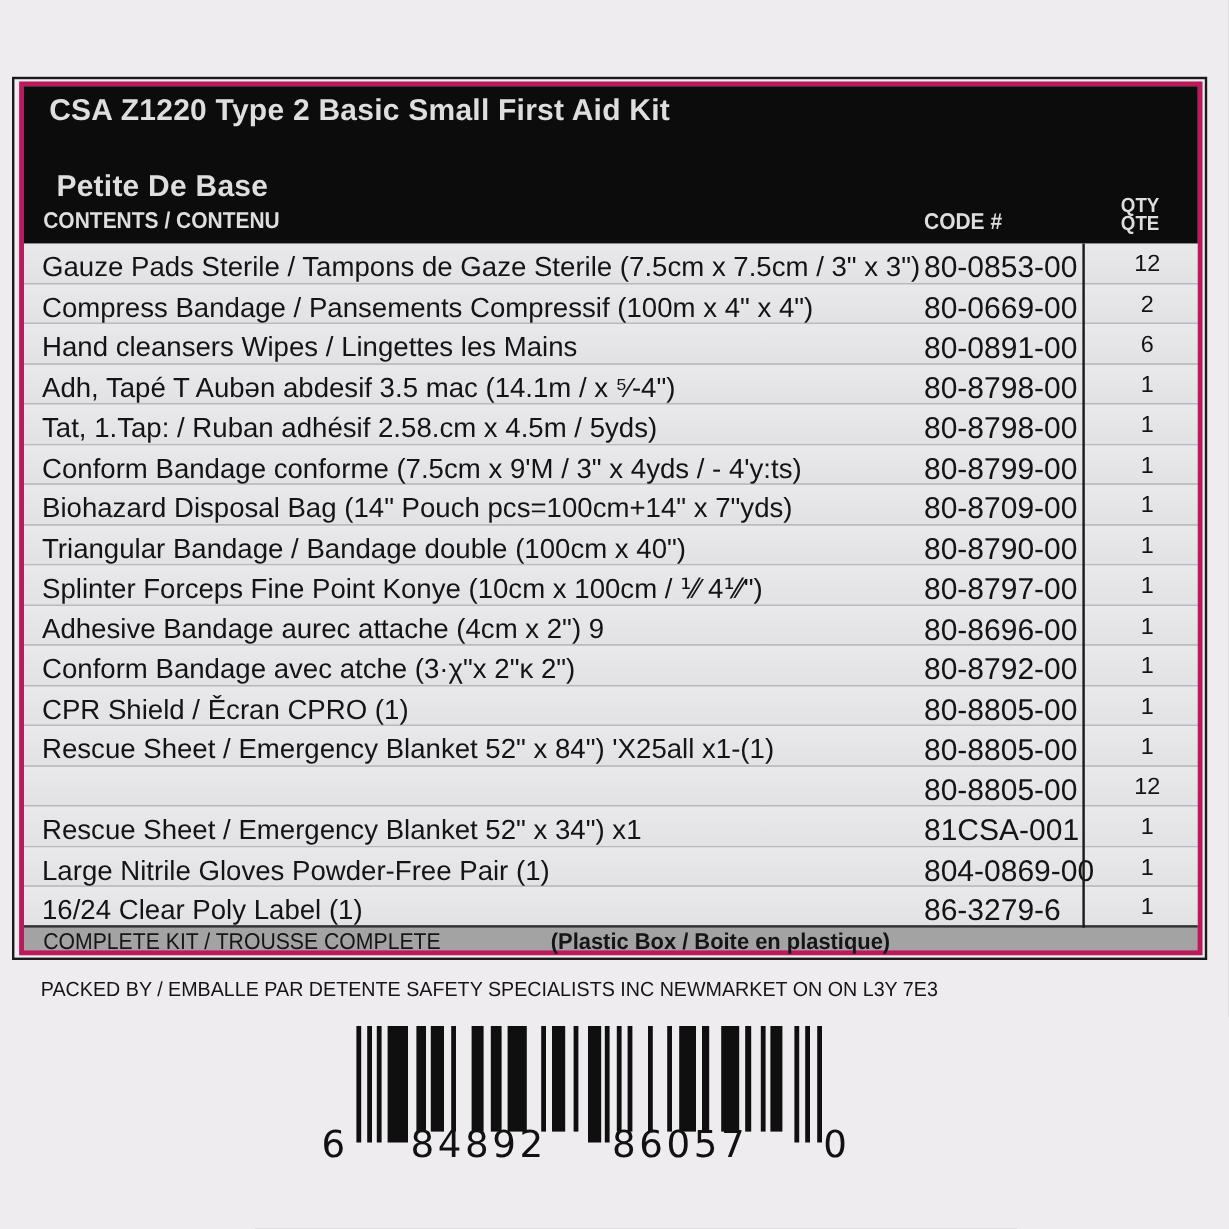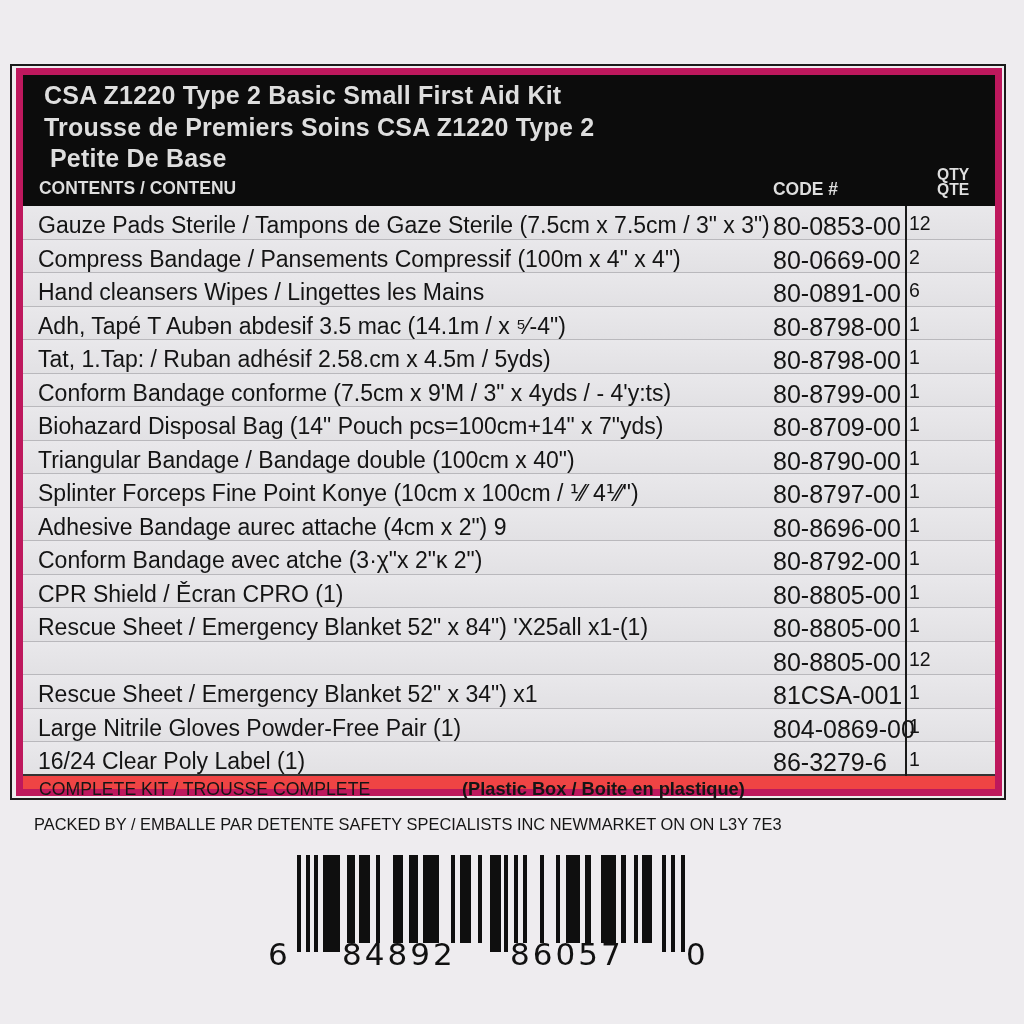--- a/index.html
+++ b/index.html
@@ -9,22 +9,22 @@
     font-family: "Liberation Sans", "DejaVu Sans", sans-serif;
     color: #151515;
     position: relative;
   }
   .label-frame {
     position: absolute; left: 10px; top: 64px; width: 996px; height: 736px;
     border: 2px solid #1a1a1a; box-sizing: border-box;
   }
   .label-inner {
     position: absolute; left: 4px; top: 2px; right: 2px; bottom: 2px;
-    border: 7px solid #be185d; box-sizing: border-box;
-    background: #ef4444;
+    border: 4px solid #be185d; box-sizing: border-box;
+    background: #a3a3a3;
   }
   .header-band {
     position: absolute; left: 0; top: 0; right: 0; height: 131px;
     background: #0c0c0c; color: #dedede;
   }
   .title-line {
     position: absolute; left: 21px; font-weight: bold; font-size: 25px;
     letter-spacing: 0.2px; white-space: nowrap;
   }
   .title-1 { top: 6px; }
@@ -49,21 +49,21 @@
   .cell-desc {
     position: absolute; left: 15px; top: 6px; font-size: 23px;
     white-space: nowrap; color: #141414;
   }
   .cell-code {
     position: absolute; left: 750px; top: 6px; font-size: 25px;
     white-space: nowrap; color: #141414;
   }
   .cell-qty {
     position: absolute; left: 886px; width: 100px; top: 6px; font-size: 19.5px;
-    text-align: left; color: #141414;
+    text-align: center; color: #141414;
   }
   .qty-divider {
     position: absolute; left: 882px; top: 131px; width: 2px; height: 570px;
     background: #1a1a1a;
   }
   .footer-row {
     position: absolute; left: 0; right: 0; top: 697px; height: 31px;
   }
   .footer-left {
     position: absolute; left: 16px; top: 6px; font-size: 19px; white-space: nowrap;
@@ -91,21 +91,20 @@
   .bd-last { left: 424px; }
 </style>
 </head>
 <body>
 
 <div class="label-frame">
   <div class="label-inner">
 
     <div class="header-band">
       <div class="title-line title-1">CSA Z1220 Type 2 Basic Small First Aid Kit</div>
-      <div class="title-line title-2">Trousse de Premiers Soins CSA Z1220 Type 2</div>
       <div class="title-line title-3">Petite De Base</div>
       <div class="col-head col-contents">CONTENTS / CONTENU</div>
       <div class="col-head col-code">CODE #</div>
       <div class="col-head col-qty">
         <div>QTY</div>
         <div>QTE</div>
       </div>
     </div>
 
     <div class="rows">

